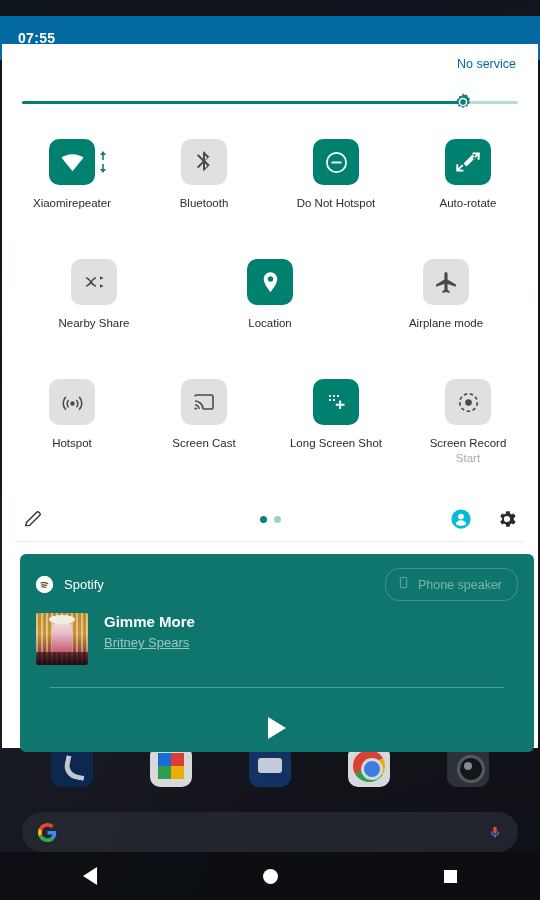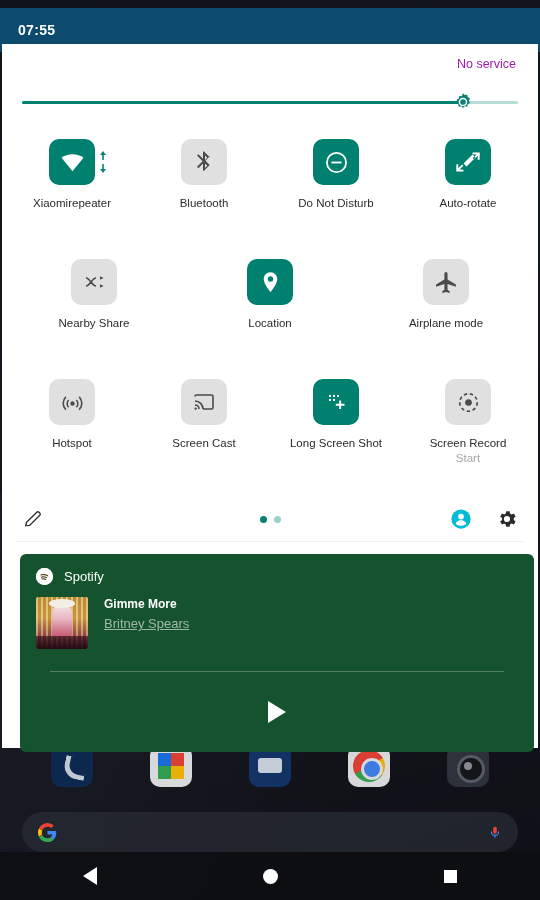--- a/index.html
+++ b/index.html
@@ -105,34 +105,34 @@
   .nav-back {
     width: 0; height: 0;
     border-top: 9px solid transparent; border-bottom: 9px solid transparent;
     border-right: 14px solid #ffffff;
   }
   .nav-home { width: 15px; height: 15px; border-radius: 50%; background: #ffffff; }
   .nav-recent { width: 13px; height: 13px; background: #ffffff; }
 
   
   #statusbar {
-    position: absolute; left: 0; top: 8px; width: 540px; height: 44px;
-    background: #0c4a6e; color: #fff;
+    position: absolute; left: 0; top: 16px; width: 540px; height: 44px;
+    background: #0369a1; color: #fff;
     display: flex; align-items: center;
     padding-left: 18px;
   }
   #clock { font-size: 14px; font-weight: bold; letter-spacing: .3px; }
 
   
   #qs-panel {
     position: absolute; left: 2px; top: 44px; width: 536px; height: 704px;
     background: #ffffff;
   }
   #carrier {
-    text-align: right; color: #a21caf; font-size: 12.5px;
+    text-align: right; color: #0369a1; font-size: 12.5px;
     padding: 13px 22px 0 8px;
   }
 
   
   #brightness {
     position: relative; margin: 20px 20px 0 20px; height: 22px;
   }
   #bright-track {
     position: absolute; left: 0; top: 10px; width: 100%; height: 2.5px;
     background: #b7ddd8; border-radius: 2px;
@@ -190,21 +190,21 @@
   .dot.inactive { background: #9ccfc9; }
   #footer-right { display: flex; align-items: center; gap: 24px; }
   .footer-icon { width: 22px; height: 22px; display: block; }
   #footer-divider {
     height: 1px; background: #efefef; margin: 0 14px;
   }
 
   
   #notif {
     margin: 12px 4px 0 18px;
-    background: #14532d;
+    background: #0f766e;
     border-radius: 6px;
     padding: 14px 16px 0 16px;
     height: 198px;
     position: relative;
     overflow: hidden;
   }
   #notif-head { display: flex; align-items: center; justify-content: space-between; }
   #notif-app { display: flex; align-items: center; gap: 11px; }
   #spotify-logo {
     width: 17px; height: 17px; border-radius: 50%;
@@ -233,21 +233,21 @@
     border-radius: 10px 10px 4px 4px;
   }
   #album-art .hat {
     position: absolute; left: 13px; top: 2px; width: 26px; height: 9px;
     background: #f2eee6; border-radius: 50%;
   }
   #album-art .base {
     position: absolute; left: 0; bottom: 0; width: 100%; height: 13px;
     background: linear-gradient(180deg, rgba(60,20,30,.7), rgba(30,8,16,.95));
   }
-  #track-title { color: #ffffff; font-size: 12px; font-weight: bold; }
+  #track-title { color: #ffffff; font-size: 15px; font-weight: bold; }
   #track-artist { color: rgba(255,255,255,.58); font-size: 13px; margin-top: 5px; text-decoration: underline; }
   #notif-sep {
     height: 1px; background: rgba(255,255,255,.28);
     margin: 22px 14px 0 14px;
   }
   #play-wrap {
     display: flex; align-items: center; justify-content: center;
     margin-top: 29px;
   }
   #play-btn {
@@ -357,21 +357,21 @@
 
         <div class="tile">
           <div class="tile-icon-wrap">
             <div class="tile-icon on">
               <svg viewBox="0 0 24 24" width="25" height="25">
                   <circle cx="12" cy="12" r="9.2" fill="none" stroke="currentColor" stroke-width="1.7"></circle>
                   <rect x="7.2" y="11.1" width="9.6" height="1.8" fill="currentColor"></rect>
                 </svg>
             </div>
           </div>
-          <div class="tile-label">Do Not Disturb</div>
+          <div class="tile-label">Do Not Hotspot</div>
         </div>
 
         <div class="tile">
           <div class="tile-icon-wrap">
             <div class="tile-icon on">
               <svg viewBox="0 0 24 24" width="24" height="24">
                   <path fill="currentColor" d="M16.5 4.5l-9 9 3 3 9-9-3-3zm-9.1 11.2l-3.9 3.9 4 .1-.1 1.9-7.2-.2.2-7.2 1.9.1-.1 4 3.9-3.9 1.3 1.3zM16.6 8.3l3.9-3.9-4-.1.1-1.9 7.2.2-.2 7.2-1.9-.1.1-4-3.9 3.9-1.3-1.3z"></path>
                 </svg>
             </div>
           </div>
@@ -513,20 +513,28 @@
           <span id="spotify-logo">
             <svg viewBox="0 0 24 24" width="17" height="17">
               <circle cx="12" cy="12" r="12" fill="#ffffff"></circle>
               <path fill="#5d5128" d="M6.2 9.1c3.6-1.1 8-0.8 11.2 1.2l-.9 1.6c-2.8-1.7-6.6-2-9.8-1z"></path>
               <path fill="#5d5128" d="M6.8 12.2c3-.9 6.6-.6 9.2 1l-.8 1.4c-2.2-1.3-5.3-1.6-7.9-.8z"></path>
               <path fill="#5d5128" d="M7.5 15c2.4-.7 5.2-.5 7.3.8l-.7 1.2c-1.7-1-4.1-1.2-6.2-.6z"></path>
             </svg>
           </span>
           <span id="app-name">Spotify</span>
         </div>
+        <div id="speaker-chip">
+          <span>
+            <svg viewBox="0 0 24 24" width="13" height="17">
+              <rect x="6.2" y="2.6" width="11.6" height="18.8" rx="1.6" fill="none" stroke="rgba(255,255,255,.42)" stroke-width="1.6"></rect>
+            </svg>
+          </span>
+          <span class="lbl">Phone speaker</span>
+        </div>
       </div>
 
       <div id="notif-body">
         <div id="album-art">
           <span class="stripes"></span>
           <span class="figure"></span>
           <span class="hat"></span>
           <span class="base"></span>
         </div>
         <div>

